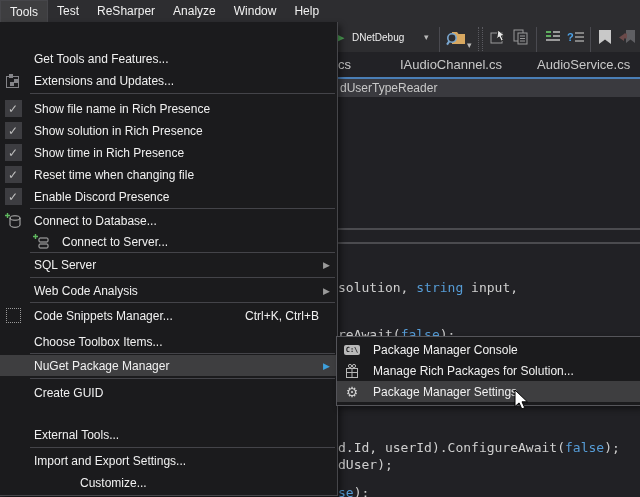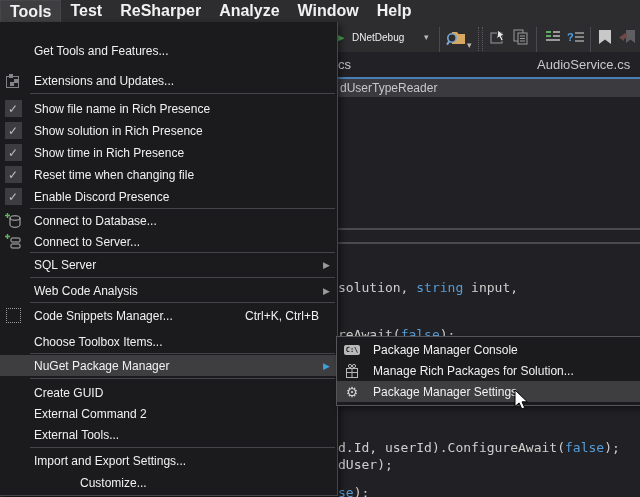--- a/index.html
+++ b/index.html
@@ -5,21 +5,21 @@
   html,body{margin:0;padding:0;}
   body{
     width:640px;height:497px;position:relative;overflow:hidden;
     background:#212125;
     font-family:"Liberation Sans", sans-serif;
     -webkit-font-smoothing:antialiased;
   }
   .abs{position:absolute;}
   
   #menubar{left:0;top:0;width:640px;height:22px;background:#2d2d30;display:flex;align-items:stretch;z-index:5;}
-  .mb-item{display:flex;align-items:center;padding:3px 9px;color:#f1f1f1;font-size:16px;cursor:default;font-weight:bold;}
+  .mb-item{display:flex;align-items:center;padding:3px 9px;color:#f1f1f1;font-size:12px;cursor:default;}
   .mb-item.open{background:#3e3e40;border:1px solid #46464a;border-bottom:none;}
   
   #toolbar{left:0;top:22px;width:640px;height:30px;background:#2d2d30;z-index:1;}
   #toolbar .abs{top:0;height:30px;display:flex;align-items:center;}
   .tb-sep{width:1px;height:20px;background:#4a4a50;margin-top:5px;}
   .tb-grip{width:3px;height:20px;margin-top:5px;border-left:1px dotted #5a5a60;border-right:1px dotted #5a5a60;}
   .tb-text{color:#eeeeee;font-size:10px;}
   .caret{color:#b9b9b9;font-size:9px;}
   
   #tabstrip{left:0;top:52px;width:640px;height:25px;background:#222226;border-bottom:2px solid #4a7eb6;z-index:1;}
@@ -120,40 +120,41 @@
   <span class="abs" style="left:618px;">
     <svg width="18" height="16" viewBox="0 0 18 16">
       <path d="M8 1h9v13l-4.5-3.5L8 14z" fill="#5f5f63"></path>
       <path d="M6 5L1 8.5 6 12V9.5h3v-5H6z" fill="#6b4a4a"></path>
     </svg>
   </span>
 </div>
 
 <div id="tabstrip" class="abs">
     <div class="tab-label" style="left: 338px;">cs</div>
+    <div class="tab-label" style="left: 400px;">IAudioChannel.cs</div>
     <div class="tab-label" style="left: 537px;">AudioService.cs</div>
   </div>
 
 <div id="breadcrumb" class="abs">
   <span>dUserTypeReader</span>
 </div>
 
 <div id="editor" class="abs"></div>
 <div class="hline" style="top:228px;"></div>
 <div class="hline" style="top:242px;"></div>
 <div id="code-lines">
     <div class="code-line" style="top: 280px;"><span>solution, </span><span class="code-kw">string</span><span> input,</span></div>
     <div class="code-line" style="top: 327px;"><span>reAwait(</span><span class="code-kw">false</span><span>);</span></div>
     <div class="code-line" style="top: 440px;"><span>d.Id, userId).ConfigureAwait(</span><span class="code-kw">false</span><span>);</span></div>
     <div class="code-line" style="top: 457px;"><span>dUser);</span></div>
     <div class="code-line" style="top: 485px;"><span class="code-kw">se</span><span>);</span></div>
   </div>
 
 <div id="tools-menu" class="abs">
-    <div class="menu-row" style="top: 18px;">
+    <div class="menu-row" style="top: 26px;">
       <div class="menu-gutter"></div>
       <div class="menu-label">Get Tools and Features...</div>
     </div>
     <div class="menu-row" style="top: 48px;">
       <div class="menu-gutter">
         <svg width="16" height="16" viewBox="0 0 16 16">
           <rect x="1.5" y="3.5" width="12" height="11" fill="none" stroke="#848488"></rect>
           <rect x="4" y="1" width="4" height="4" fill="#848488"></rect>
           <rect x="9" y="6" width="4" height="4" fill="#848488"></rect>
           <rect x="5" y="9" width="4" height="4" fill="#848488"></rect>
@@ -196,21 +197,21 @@
     <div class="menu-row" style="top: 188px;">
       <div class="menu-gutter">
         <svg width="17" height="16" viewBox="0 0 17 16">
           <ellipse cx="10" cy="5" rx="5" ry="2.2" fill="none" stroke="#b8b8b8"></ellipse>
           <path d="M5 5v7c0 1.3 2.2 2.3 5 2.3s5-1 5-2.3V5" fill="none" stroke="#b8b8b8"></path>
           <path d="M2.5 0v5M0 2.5h5" stroke="#5fb85f" stroke-width="1.4"></path>
         </svg>
       </div>
       <div class="menu-label">Connect to Database...</div>
     </div>
-    <div class="menu-row" style="top: 209px;">
+    <div class="menu-row" style="top: 209px; margin-left: 28px;">
       <div class="menu-gutter">
         <svg width="17" height="16" viewBox="0 0 17 16">
           <rect x="6" y="4" width="9" height="4" rx="1" fill="none" stroke="#b8b8b8"></rect>
           <rect x="6" y="10" width="9" height="4" rx="1" fill="none" stroke="#b8b8b8"></rect>
           <path d="M2.5 0v5M0 2.5h5" stroke="#5fb85f" stroke-width="1.4"></path>
         </svg>
       </div>
       <div class="menu-label">Connect to Server...</div>
     </div>
     <div class="menu-sep" style="top: 230px;"></div>
@@ -240,24 +241,20 @@
     <div class="menu-sep" style="top: 331px;"></div>
     <div class="menu-row hl" style="top: 333px;">
       <div class="menu-gutter"></div>
       <div class="menu-label">NuGet Package Manager</div>
       <span class="menu-arrow blue">▶</span>
     </div>
     <div class="menu-sep" style="top: 356px;"></div>
     <div class="menu-row" style="top: 360px;">
       <div class="menu-gutter"></div>
       <div class="menu-label">Create GUID</div>
-    </div>
-    <div class="menu-row" style="top: 381px;">
-      <div class="menu-gutter"></div>
-      <div class="menu-label">External Command 2</div>
     </div>
     <div class="menu-row" style="top: 402px;">
       <div class="menu-gutter"></div>
       <div class="menu-label">External Tools...</div>
     </div>
     <div class="menu-sep" style="top: 425px;"></div>
     <div class="menu-row" style="top: 428px;">
       <div class="menu-gutter"></div>
       <div class="menu-label">Import and Export Settings...</div>
     </div>

